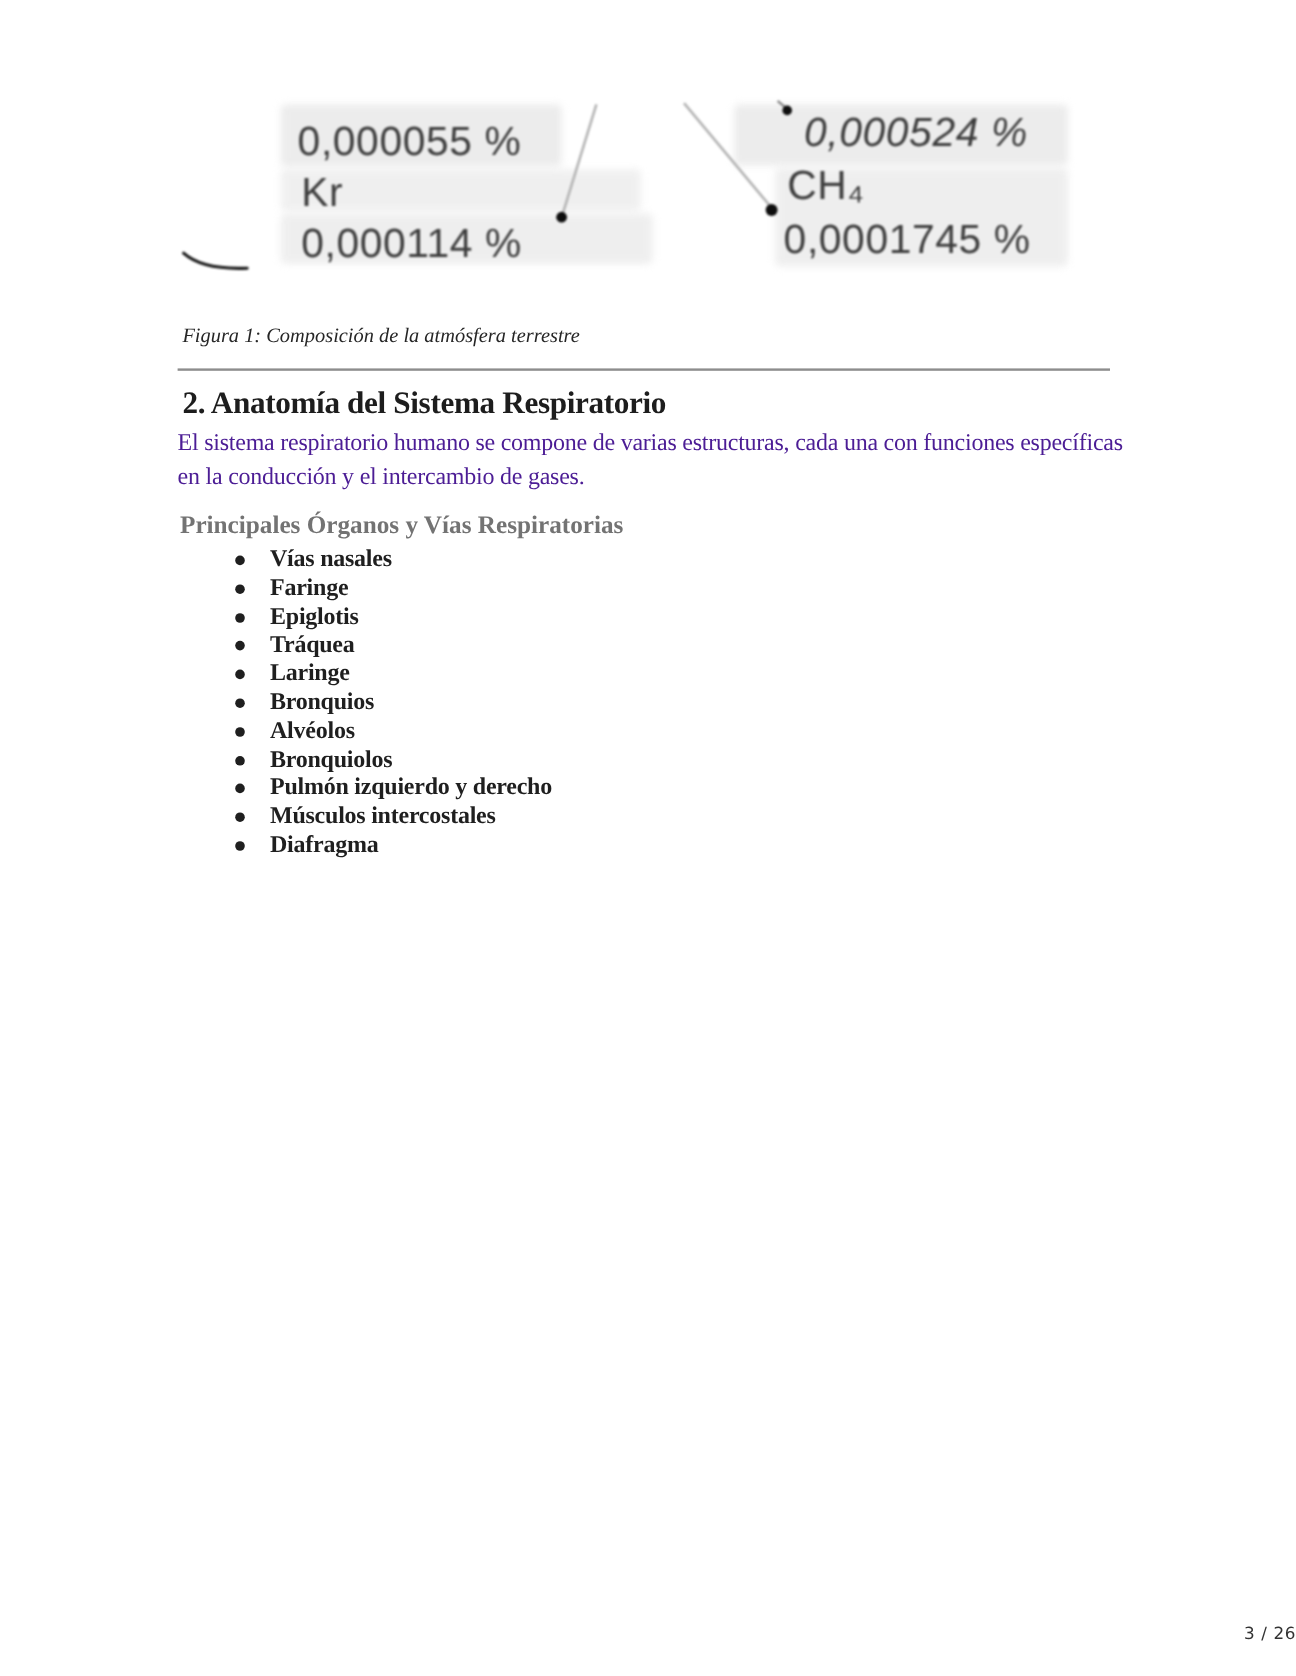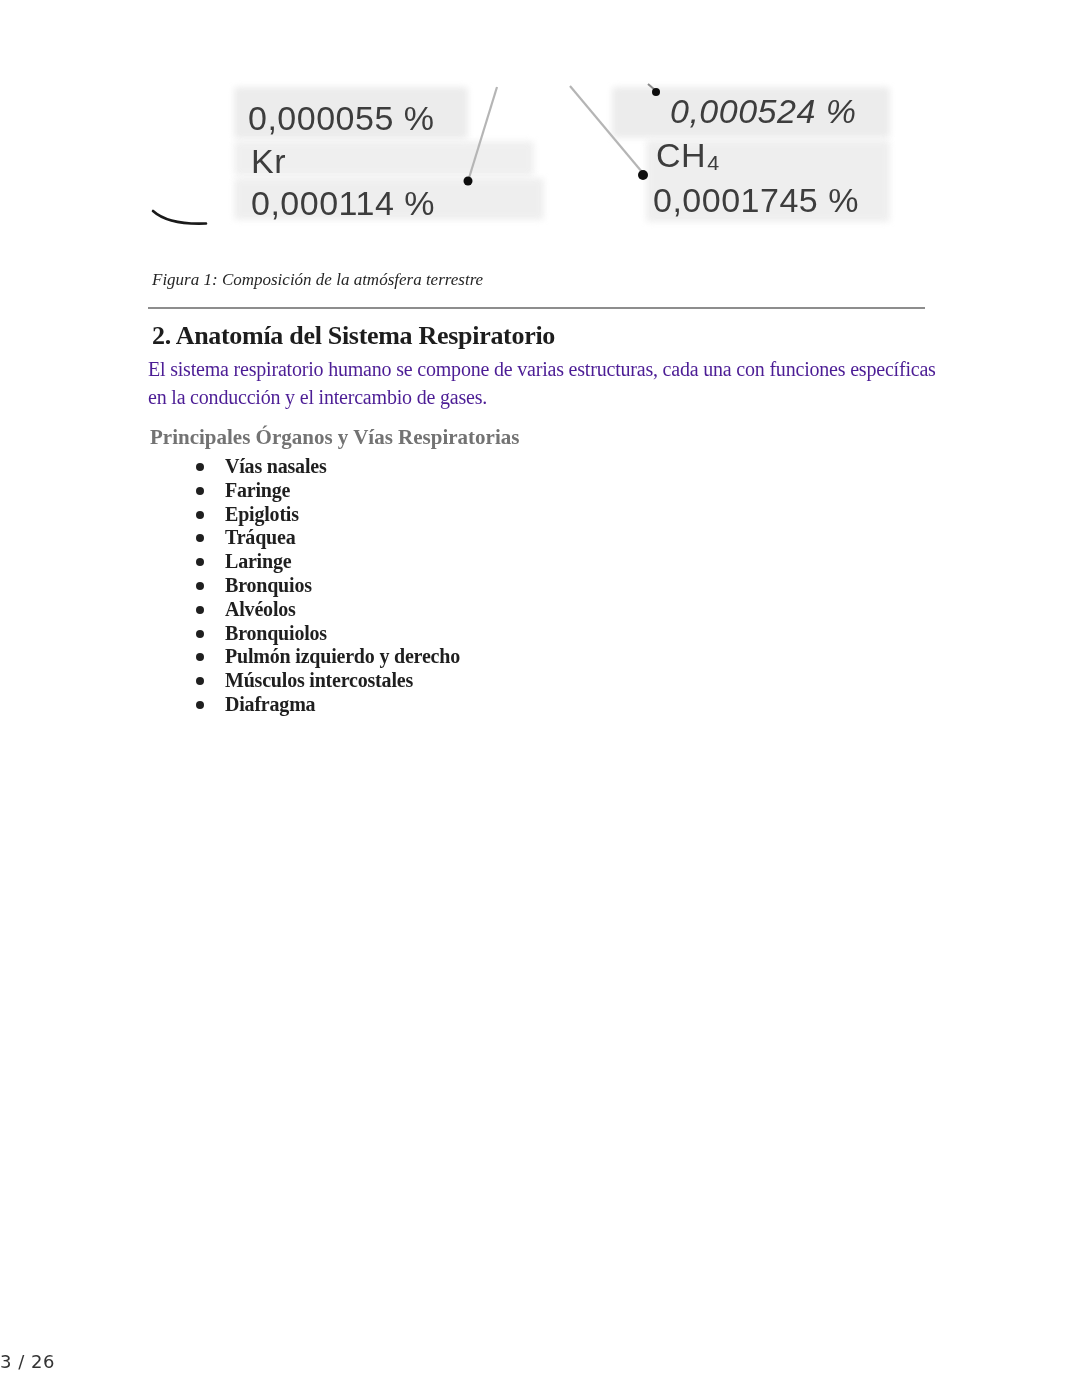--- a/index.html
+++ b/index.html
@@ -117,23 +117,23 @@
     width: 8px; height: 8px;
     border-radius: 50%;
     background: #1f1f1f;
   }
 
   
   .page-number {
     position: absolute;
     left: 0; top: 1354px;
     width: 1080px;
-    text-align: left;
+    text-align: right;
     font-family: "DejaVu Sans", "Liberation Sans", sans-serif;
-    font-size: 18px;
+    font-size: 14px;
     line-height: 16px;
     letter-spacing: 0.5px;
     color: #333333;
   }
 </style>
 </head>
 <body>
 
 <div class="page">
 

